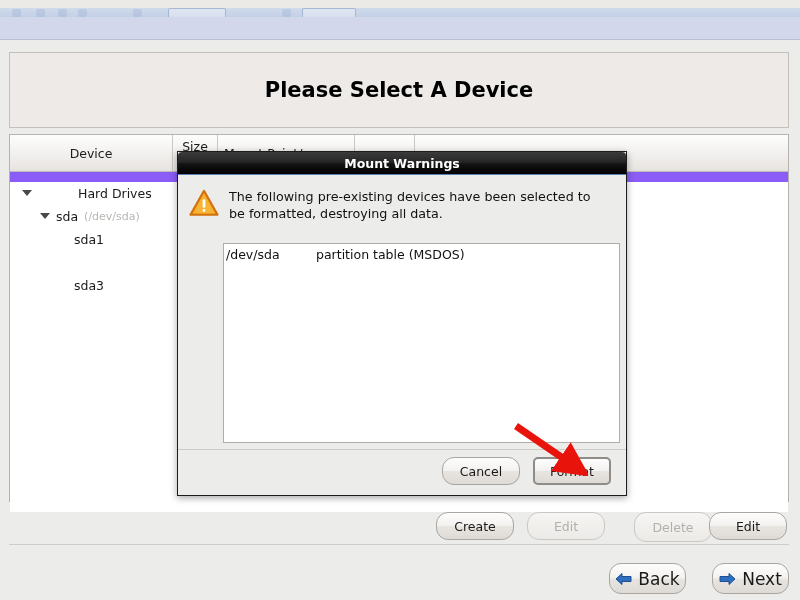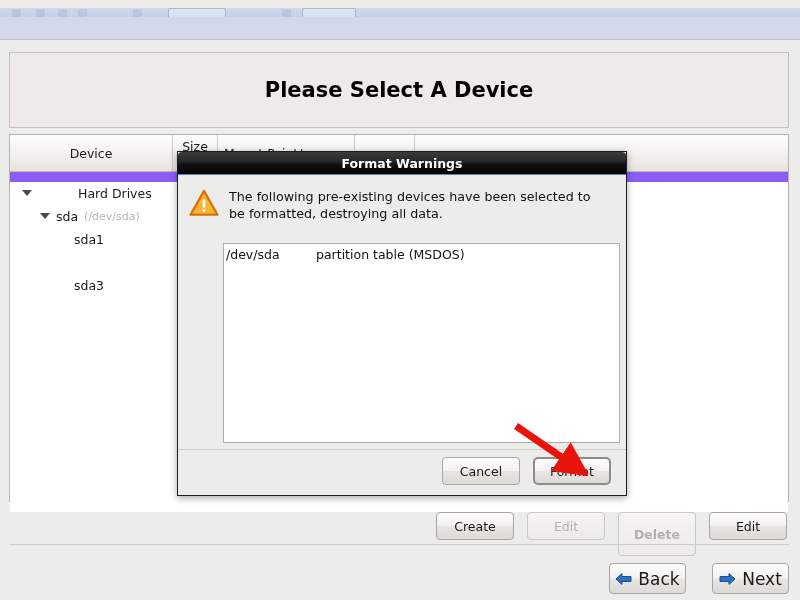--- a/index.html
+++ b/index.html
@@ -159,21 +159,21 @@
     position: absolute;
     left: 9px; top: 466px;
     width: 780px; height: 42px;
   }
   .btn {
     font-family: "DejaVu Sans", "Liberation Sans", sans-serif;
     font-size: 12.5px;
     color: #1a1a1a;
     background: linear-gradient(#fdfdfd 0%, #f4f2f0 48%, #e8e5e1 52%, #dedbd7 100%);
     border: 1px solid #a9a5a0;
-    border-radius: 4px;
+    border-radius: 12px;
     box-sizing: border-box;
     display: flex;
     align-items: center;
     justify-content: center;
     cursor: default;
     user-select: none;
   }
   .btn.disabled { color: #b3b0ac; background: linear-gradient(#f6f5f3, #eceae7); border-color: #cbc7c2; }
   .btn-abs { position: absolute; }
 
@@ -324,21 +324,21 @@
           <span class="cell-dev">sda3</span>
           <span class="cell-size">100</span>
         </div>
 
       </div>
     </div>
 
     <div class="actionbar">
       <div class="btn btn-abs disabled" style="left:518px; top:6px; width:78px; height:28px;">Edit</div>
       <div class="btn btn-abs" style="left:427px; top:6px; width:78px; height:28px;">Create</div>
-      <div class="btn btn-abs disabled" style="left:609px; top:6px; width:78px; height:44px;font-weight:bold;">Delete</div>
+      <div class="btn btn-abs disabled" style="left:625px; top:6px; width:78px; height:30px;">Delete</div>
       <div class="btn btn-abs" style="left:700px; top:6px; width:78px; height:28px;">Edit</div>
     </div>
 
     <div class="sep-line" style="top:504px;"></div>
 
     <div class="navbar">
       <div class="btn btn-nav" style="left:609px; top:9px;">
         <svg class="arrow-svg" width="17" height="14" viewBox="0 0 17 14">
           <path d="M1 7 L7 1.5 L7 4.5 L16 4.5 L16 9.5 L7 9.5 L7 12.5 Z" fill="#2f6fc0" stroke="#1d4f93" stroke-width="1" stroke-linejoin="round"></path>
         </svg>
@@ -349,21 +349,21 @@
           <path d="M16 7 L10 1.5 L10 4.5 L1 4.5 L1 9.5 L10 9.5 L10 12.5 Z" fill="#2f6fc0" stroke="#1d4f93" stroke-width="1" stroke-linejoin="round"></path>
         </svg>
         <span>Next</span>
       </div>
     </div>
 
   </div>
 
   <div class="dialog">
     <div class="dlg-title">
-      <span>Format Warnings</span>
+      <span>Mount Warnings</span>
     </div>
     <div class="dlg-body">
 
       <div class="dlg-msgrow">
         <svg class="warn-icon" viewBox="0 0 32 32">
           <path d="M16 3 L30.5 28.5 L1.5 28.5 Z" fill="#f4a01e" stroke="#d2710d" stroke-width="2.2" stroke-linejoin="round"></path>
           <path d="M16 6.5 L27.5 26.8 L4.5 26.8 Z" fill="#f7b334" stroke="none"></path>
           <rect x="14.5" y="12" width="3" height="9" rx="1.4" fill="#ffffff"></rect>
           <rect x="14.5" y="22.5" width="3" height="3" rx="1.4" fill="#ffffff"></rect>
         </svg>

